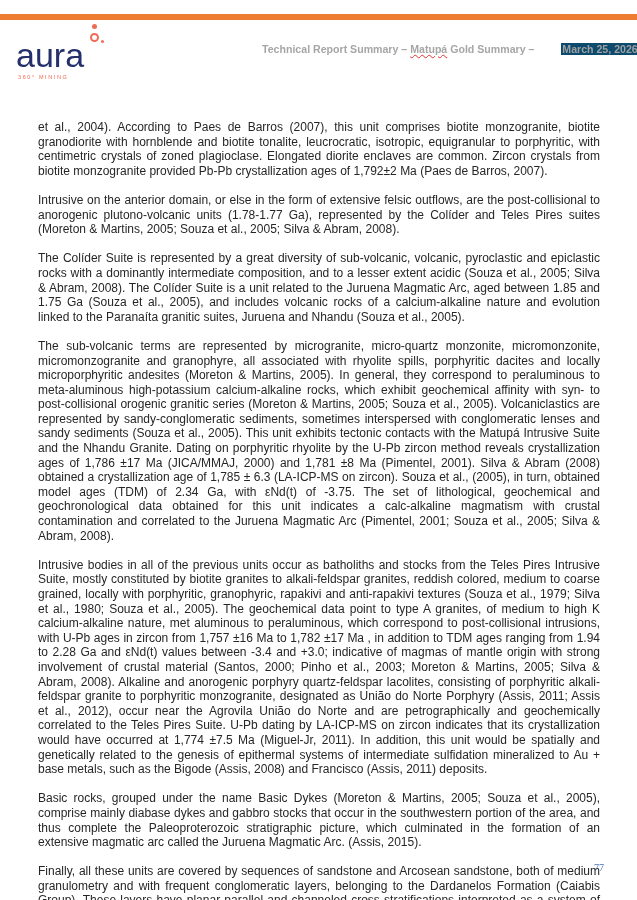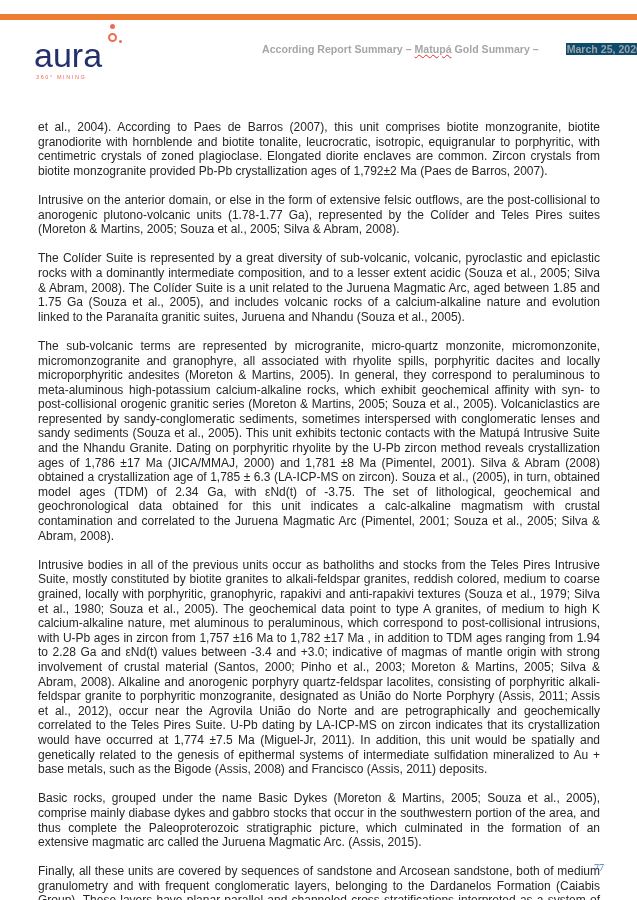--- a/index.html
+++ b/index.html
@@ -1,18 +1,18 @@
 <!DOCTYPE html>
 <html><head>
   <meta charset="utf-8">
   <style>
     html, body { margin: 0; padding: 0; background: #ffffff; }
     body { width: 637px; height: 900px; position: relative; overflow: hidden; font-family: "Liberation Sans", sans-serif; }
     .top-bar { position: absolute; left: 0; top: 14px; width: 637px; height: 6px; background: #ee7d31; }
-    .logo { position: absolute; left: 34px; top: 24px; width: 120px; height: 58px; }
+    .logo { position: absolute; left: 16px; top: 24px; width: 120px; height: 58px; }
     .logo-word { position: absolute; left: 0; top: 14px; font-family: "Liberation Sans", sans-serif; font-size: 34px; letter-spacing: 0px; color: #24306b; font-weight: normal; line-height: 34px; }
     .logo-tag { position: absolute; left: 2px; top: 50px; font-size: 5.5px; letter-spacing: 1.6px; color: #ef6b55; font-family: "Liberation Sans", sans-serif; }
     .logo-ring { position: absolute; left: 74px; top: 9px; width: 9px; height: 9px; border: 2.2px solid #ef6b55; border-radius: 50%; box-sizing: border-box; }
     .logo-dot1 { position: absolute; left: 76px; top: 0px; width: 5px; height: 5px; background: #ef6b55; border-radius: 50%; }
     .logo-dot2 { position: absolute; left: 85px; top: 16px; width: 3px; height: 3px; background: #ef6b55; border-radius: 50%; }
     .header-title { position: absolute; left: 262px; top: 43px; font-size: 10.6px; font-weight: bold; color: #a6a6a6; white-space: nowrap; font-family: "Liberation Sans", sans-serif; }
     .header-title .spell { text-decoration: underline wavy #e03030; text-decoration-thickness: 1px; }
     .header-title .date { background: #0c4a6e; color: #a0a0a0; padding: 0 1px; margin-left: 24px; }
     .content { position: absolute; left: 38px; top: 120px; width: 562px; }
     .para { font-family: "Liberation Sans", sans-serif; font-size: 12px; line-height: 14.6px; color: #262626; text-align: justify; margin: 0 0 14.6px 0; }
@@ -24,21 +24,21 @@
 <div class="top-bar"></div>
 
 <div class="logo">
   <span class="logo-dot1"></span>
   <span class="logo-ring"></span>
   <span class="logo-dot2"></span>
   <span class="logo-word">aura</span>
   <span class="logo-tag">360° MINING</span>
 </div>
 
-<div class="header-title"><span>According Report Summary – </span><span class="spell">Matupá</span><span> Gold Summary – </span><span class="date">March 25, 2026</span></div>
+<div class="header-title"><span>Technical Report Summary – </span><span class="spell">Matupá</span><span> Gold Summary – </span><span class="date">March 25, 2026</span></div>
 
 <div class="content">
   <p class="para">et al., 2004). According to Paes de Barros (2007), this unit comprises biotite monzogranite, biotite granodiorite with hornblende and biotite tonalite, leucrocratic, isotropic, equigranular to porphyritic, with centimetric crystals of zoned plagioclase. Elongated diorite enclaves are common. Zircon crystals from biotite monzogranite provided Pb-Pb crystallization ages of 1,792±2 Ma (Paes de Barros, 2007).</p>
   <p class="para">Intrusive on the anterior domain, or else in the form of extensive felsic outflows, are the post-collisional to anorogenic plutono-volcanic units (1.78-1.77 Ga), represented by the Colíder and Teles Pires suites (Moreton &amp; Martins, 2005; Souza et al., 2005; Silva &amp; Abram, 2008).</p>
   <p class="para">The Colíder Suite is represented by a great diversity of sub-volcanic, volcanic, pyroclastic and epiclastic rocks with a dominantly intermediate composition, and to a lesser extent acidic (Souza et al., 2005; Silva &amp; Abram, 2008).  The Colíder Suite is a unit related to the Juruena Magmatic Arc, aged between 1.85 and 1.75 Ga (Souza et al., 2005), and includes volcanic rocks of a calcium-alkaline nature and evolution linked to the Paranaíta granitic suites, Juruena and Nhandu (Souza et al., 2005).</p>
   <p class="para">The sub-volcanic terms are represented by microgranite, micro-quartz monzonite, micromonzonite, micromonzogranite and granophyre, all associated with rhyolite spills, porphyritic dacites and locally microporphyritic andesites (Moreton &amp; Martins, 2005). In general, they correspond to peraluminous to meta-aluminous high-potassium calcium-alkaline rocks, which exhibit geochemical affinity with syn- to post-collisional orogenic granitic series (Moreton &amp; Martins, 2005; Souza et al., 2005). Volcaniclastics are represented by sandy-conglomeratic sediments, sometimes interspersed with conglomeratic lenses and sandy sediments (Souza et al., 2005). This unit exhibits tectonic contacts with the Matupá Intrusive Suite and the Nhandu Granite. Dating on porphyritic rhyolite by the U-Pb zircon method reveals crystallization ages of 1,786 ±17 Ma (JICA/MMAJ, 2000) and 1,781 ±8 Ma (Pimentel, 2001). Silva &amp; Abram (2008) obtained a crystallization age of 1,785 ± 6.3 (LA-ICP-MS on zircon). Souza et al., (2005), in turn, obtained model ages (TDM) of 2.34 Ga, with εNd(t) of -3.75. The set of lithological, geochemical and geochronological data obtained for this unit indicates a calc-alkaline magmatism with crustal contamination and correlated to the Juruena Magmatic Arc (Pimentel, 2001; Souza et al., 2005; Silva &amp; Abram, 2008).</p>
   <p class="para">Intrusive bodies in all of the previous units occur as batholiths and stocks from the Teles Pires Intrusive Suite, mostly constituted by biotite granites to alkali-feldspar granites, reddish colored, medium to coarse grained, locally with porphyritic, granophyric, rapakivi and anti-rapakivi textures (Souza et al., 1979; Silva et al., 1980; Souza et al., 2005). The geochemical data point to type A granites, of medium to high K calcium-alkaline nature, met aluminous to peraluminous, which correspond to post-collisional intrusions, with U-Pb ages in zircon from 1,757 ±16 Ma to 1,782 ±17 Ma , in addition to TDM ages ranging from 1.94 to 2.28 Ga and εNd(t) values between -3.4 and +3.0; indicative of magmas of mantle origin with strong involvement of crustal material (Santos, 2000; Pinho et al., 2003; Moreton &amp; Martins, 2005; Silva &amp; Abram, 2008). Alkaline and anorogenic porphyry quartz-feldspar lacolites, consisting of porphyritic alkali-feldspar granite to porphyritic monzogranite, designated as União do Norte Porphyry (Assis, 2011; Assis et al., 2012), occur near the Agrovila União do Norte and are petrographically and geochemically correlated to the Teles Pires Suite. U-Pb dating by LA-ICP-MS on zircon indicates that its crystallization would have occurred at 1,774 ±7.5 Ma (Miguel-Jr, 2011). In addition, this unit would be spatially and genetically related to the genesis of epithermal systems of intermediate sulfidation mineralized to Au + base metals, such as the Bigode (Assis, 2008) and Francisco (Assis, 2011) deposits.</p>
   <p class="para">Basic rocks, grouped under the name Basic Dykes (Moreton &amp; Martins, 2005; Souza et al., 2005), comprise mainly diabase dykes and gabbro stocks that occur in the southwestern portion of the area, and thus complete the Paleoproterozoic stratigraphic picture, which culminated in the formation of an extensive magmatic arc called the Juruena Magmatic Arc. (Assis, 2015).</p>
   <p class="para">Finally, all these units are covered by sequences of sandstone and Arcosean sandstone, both of medium granulometry and with frequent conglomeratic layers, belonging to the Dardanelos Formation (Caiabis Group). These layers have planar parallel and channeled cross stratifications interpreted as a system of alluvial fans of intertwined rivers (Moreton and Martins, 2005). U-Pb</p>
 </div>

